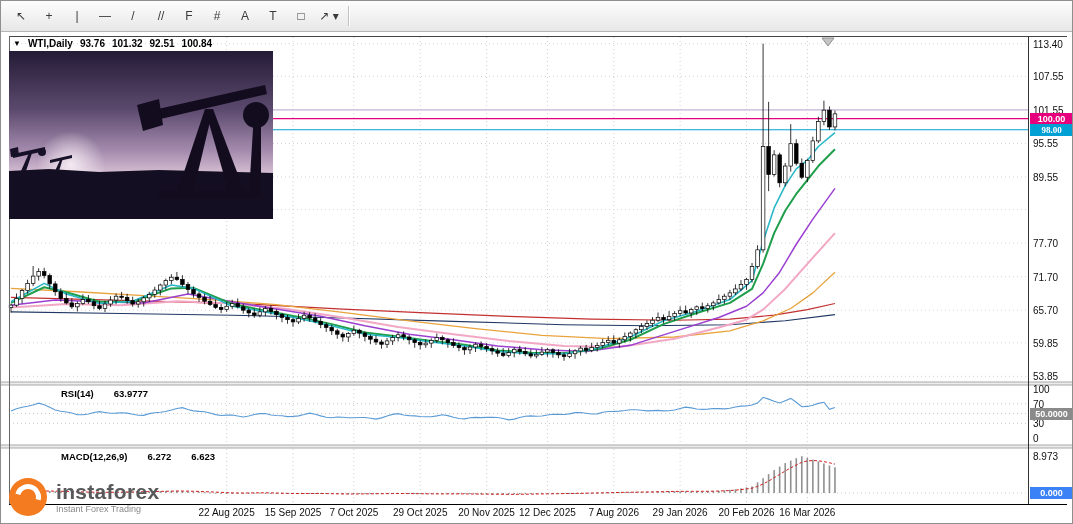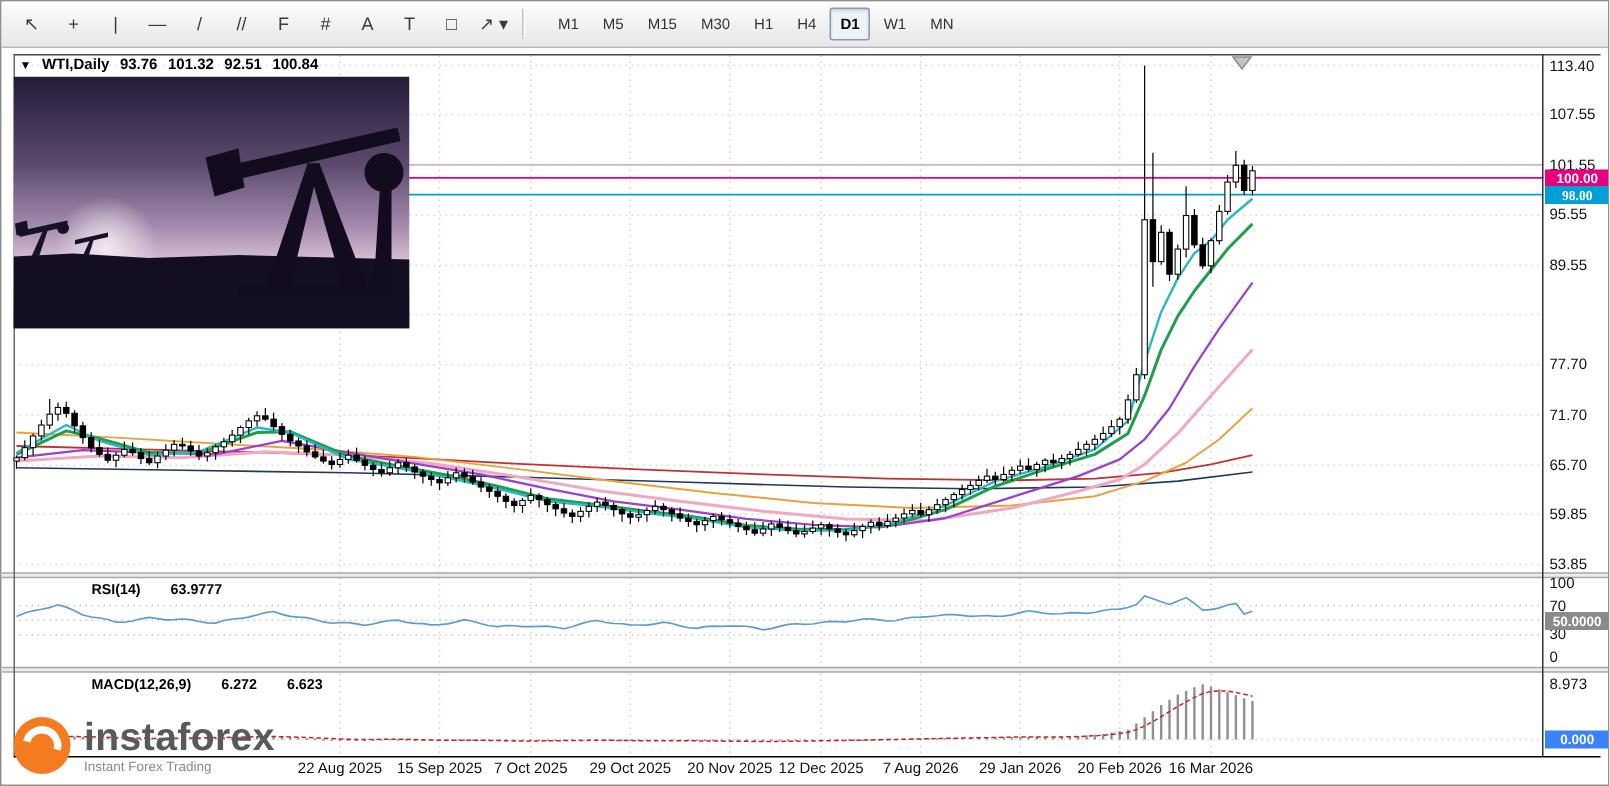--- a/index.html
+++ b/index.html
@@ -26,21 +26,21 @@
   .axis-box{position:absolute;left:1029px;width:43px;height:12px;font-size:9px;font-weight:bold;color:#fff;
             text-align:center;line-height:12px;z-index:6;}
   
   .photo{position:absolute;left:8px;top:50px;width:264px;height:168px;z-index:5;}
   
   .brand{position:absolute;left:8px;top:477px;display:flex;align-items:center;gap:9px;z-index:7;}
   .logo{width:38px;height:38px;border-radius:50%;background:#f47b20;position:relative;}
   .logo::after{content:"";position:absolute;left:6px;top:6px;width:16px;height:16px;border-radius:50%;
                border:5px solid #fff;border-left-color:transparent;border-bottom-color:transparent;transform:rotate(-30deg);}
   .brand-text{display:flex;flex-direction:column;line-height:1;}
-  .brand-name{font-size:26px;font-weight:bold;color:#58595b;letter-spacing:.3px;}
+  .brand-name{font-size:21px;font-weight:bold;color:#58595b;letter-spacing:.3px;}
   .brand-tag{font-size:9px;color:#8a8a8a;margin-top:3px;}
 </style>
 </head>
 <body>
 
 <div class="screen">
 
   <svg id="chart-svg">
       <line x1="225.67000000000002" x2="225.67000000000002" y1="36" y2="503" stroke="#cfcfcf" stroke-dasharray="1,3"></line>
       <line x1="292.03000000000003" x2="292.03000000000003" y1="36" y2="503" stroke="#cfcfcf" stroke-dasharray="1,3"></line>
@@ -551,31 +551,20 @@
         <div class="tool-btn">/</div>
         <div class="tool-btn">//</div>
         <div class="tool-btn">F</div>
         <div class="tool-btn">#</div>
         <div class="tool-btn">A</div>
         <div class="tool-btn">T</div>
         <div class="tool-btn">□</div>
         <div class="tool-btn">↗ ▾</div>
       </span>
     <span class="tb-sep"></span>
-    <span id="tf-slot" style="display:flex;margin-left:10px;">
-        <div class="tf-btn">M1</div>
-        <div class="tf-btn">M5</div>
-        <div class="tf-btn">M15</div>
-        <div class="tf-btn">M30</div>
-        <div class="tf-btn">H1</div>
-        <div class="tf-btn">H4</div>
-        <div class="tf-btn active">D1</div>
-        <div class="tf-btn">W1</div>
-        <div class="tf-btn">MN</div>
-      </span>
   </div>
 
   <div class="symbol-bar">
     <span class="dd">▼</span>
     <span>WTI,Daily</span>
     <span>93.76</span>
     <span>101.32</span>
     <span>92.51</span>
     <span>100.84</span>
   </div>

